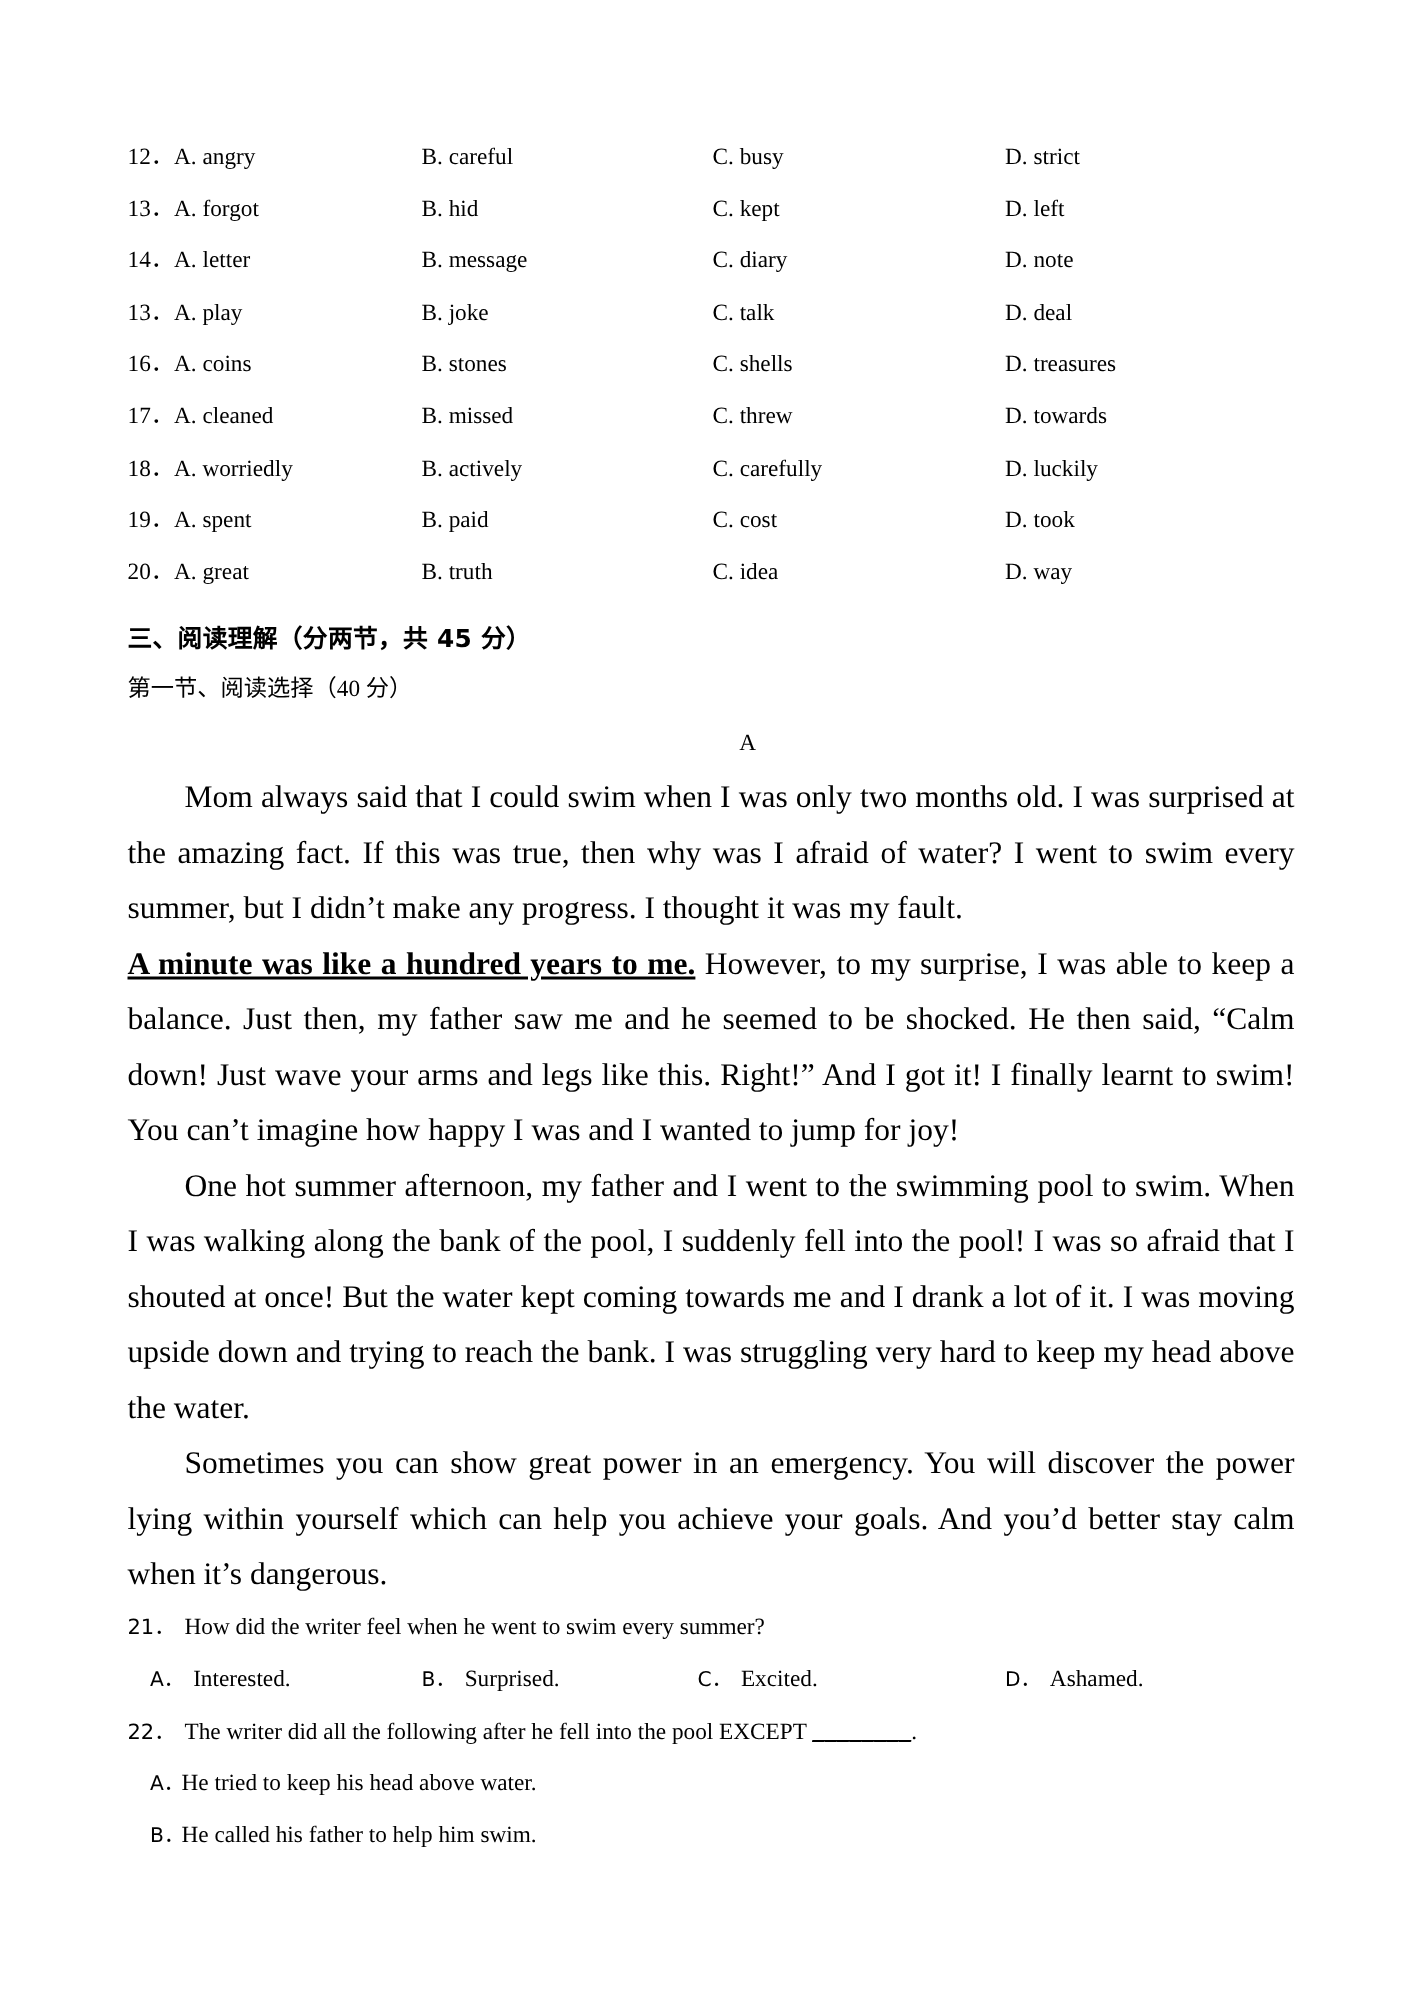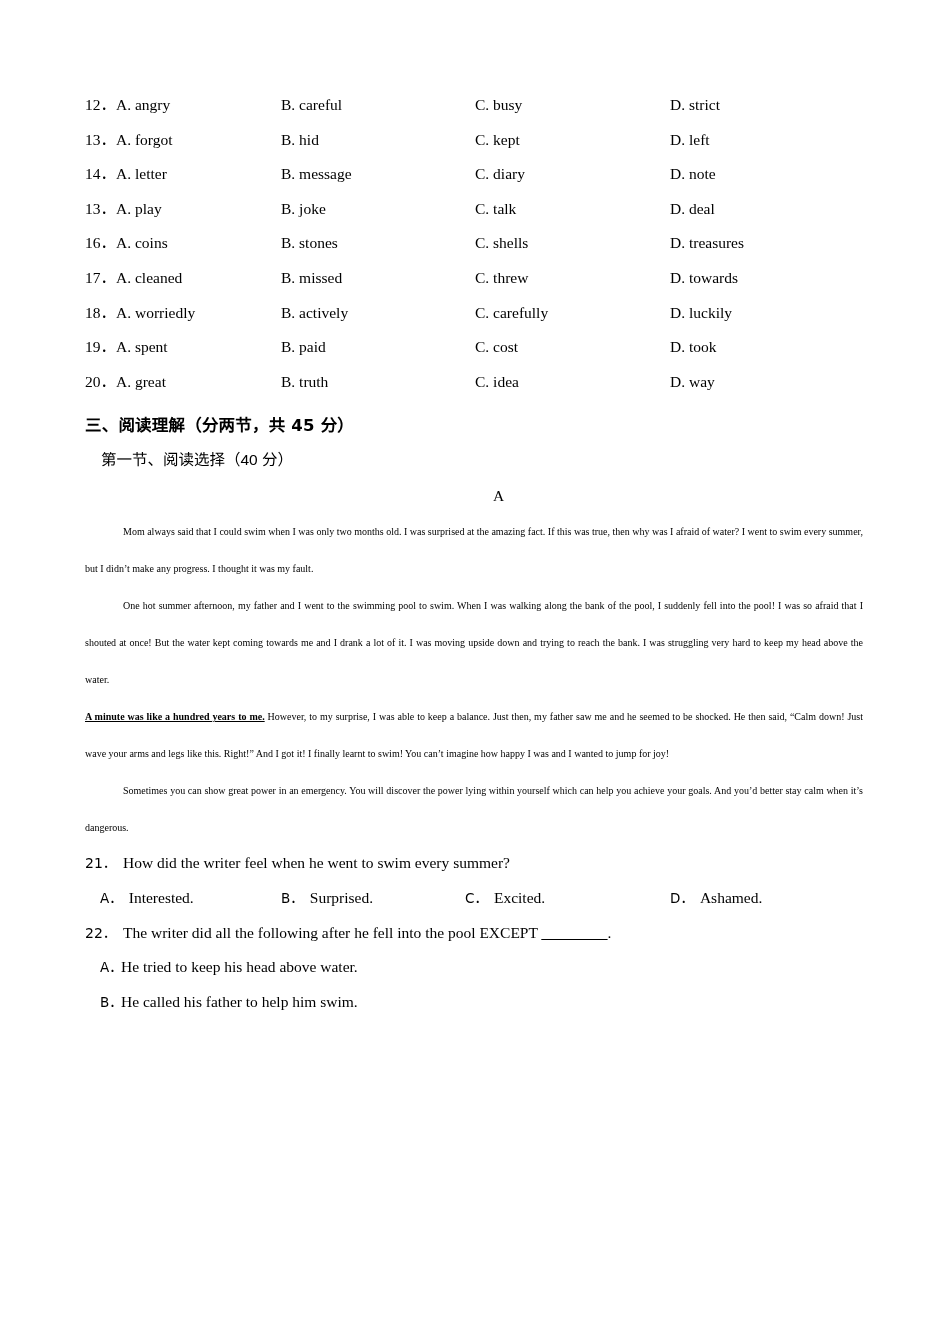--- a/index.html
+++ b/index.html
@@ -55,38 +55,38 @@
   .sec-heading {
     font-family: "DejaVu Sans", "Liberation Sans", sans-serif;
     font-weight: bold;
     font-size: 16.5px;
     line-height: 30px;
     margin: 12px 0 0 0;
     letter-spacing: 0.2px;
     white-space: nowrap;
   }
   .sub-heading {
-    font-family: Liberation Sans, sans-serif;
+    font-family: Liberation Serif, serif;
     font-weight: normal;
     font-size: 15.5px;
     line-height: 30px;
-    margin: 4px 0 0 16px;
+    margin: 4px 0 0 0;
     white-space: nowrap;
   }
 
   
   .passage-label {
     font-size: 15.5px;
     line-height: 34px;
     margin: 4px 0 0 0;
     text-align: center;
     padding-left: 50px;
   }
   .para {
-    font-size: 10px;
+    font-size: 21px;
     line-height: 37px;
     margin: 0;
     text-indent: 38px;
     text-align: justify;
     text-justify: inter-word;
     width: 778px;
     hyphens: none;
   }
   .para .lead-bold {
     font-weight: bold;
@@ -222,25 +222,25 @@
     </div>
 
   </div>
 
   <div class="sec-heading">三、阅读理解（分两节，共 45 分）</div>
   <div class="sub-heading">第一节、阅读选择（40 分）</div>
 
   <div class="passage-label">A</div>
 
   <p class="para">Mom always said that I could swim when I was only two months old. I was surprised at the amazing fact. If this was true, then why was I afraid of water? I went to swim every summer, but I didn’t make any progress. I thought it was my fault.</p>
-  <p class="para">One hot summer afternoon, my father and I went to the swimming pool to swim. When I was walking along the bank of the pool, I suddenly fell into the pool! I was so afraid that I shouted at once! But the water kept coming towards me and I drank a lot of it. I was moving upside down and trying to reach the bank. I was struggling very hard to keep my head above the water.</p>
-
   <p class="para" style="text-indent:0;">
     <span class="lead-bold">A minute was like a hundred years to me.</span><span> However, to my surprise, I was able to keep a balance. Just then, my father saw me and he seemed to be shocked. He then said, “Calm down! Just wave your arms and legs like this. Right!” And I got it! I finally learnt to swim! You can’t imagine how happy I was and I wanted to jump for joy!</span>
   </p>
+
+  <p class="para">One hot summer afternoon, my father and I went to the swimming pool to swim. When I was walking along the bank of the pool, I suddenly fell into the pool! I was so afraid that I shouted at once! But the water kept coming towards me and I drank a lot of it. I was moving upside down and trying to reach the bank. I was struggling very hard to keep my head above the water.</p>
 
   <p class="para">Sometimes you can show great power in an emergency. You will discover the power lying within yourself which can help you achieve your goals. And you’d better stay calm when it’s dangerous.</p>
 
   <div class="q-stem">
     <span class="q-num">21．</span><span>How did the writer feel when he went to swim every summer?</span>
   </div>
   <div class="q-opts-inline">
     <span class="qopt qa"><span class="ltr">A．</span><span>Interested.</span></span>
     <span class="qopt qb"><span class="ltr">B．</span><span>Surprised.</span></span>
     <span class="qopt qc"><span class="ltr">C．</span><span>Excited.</span></span>

